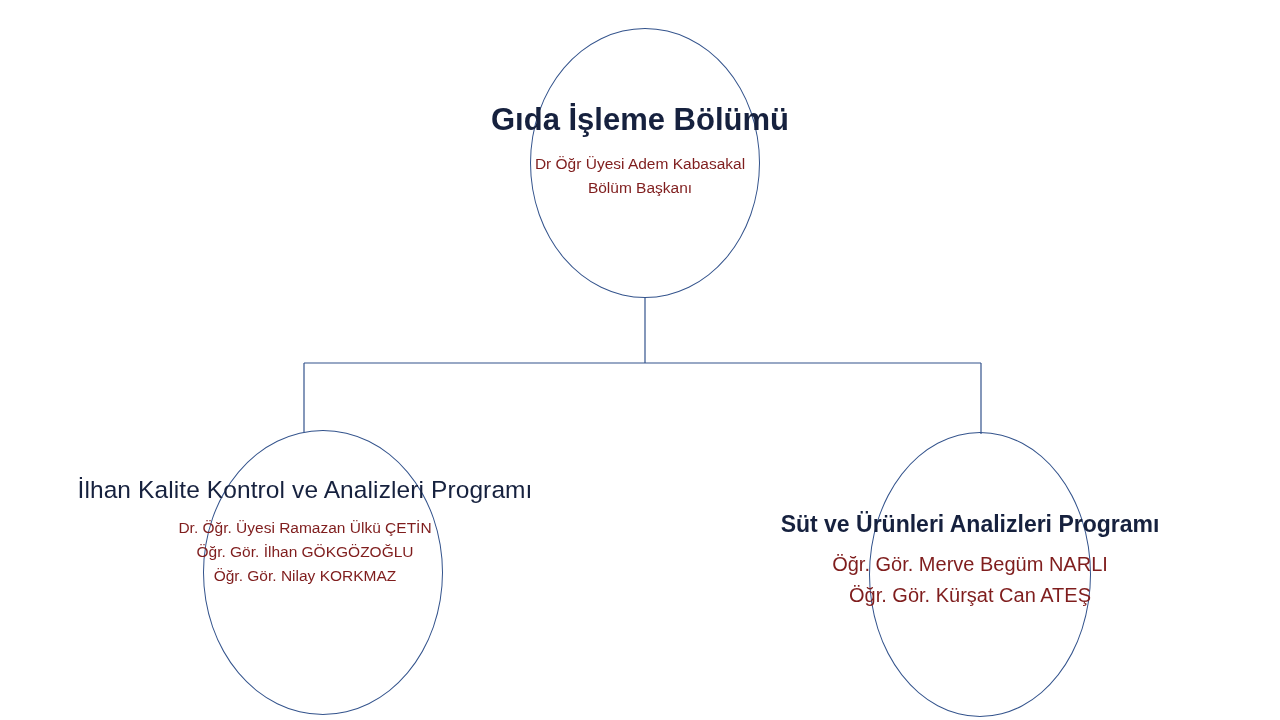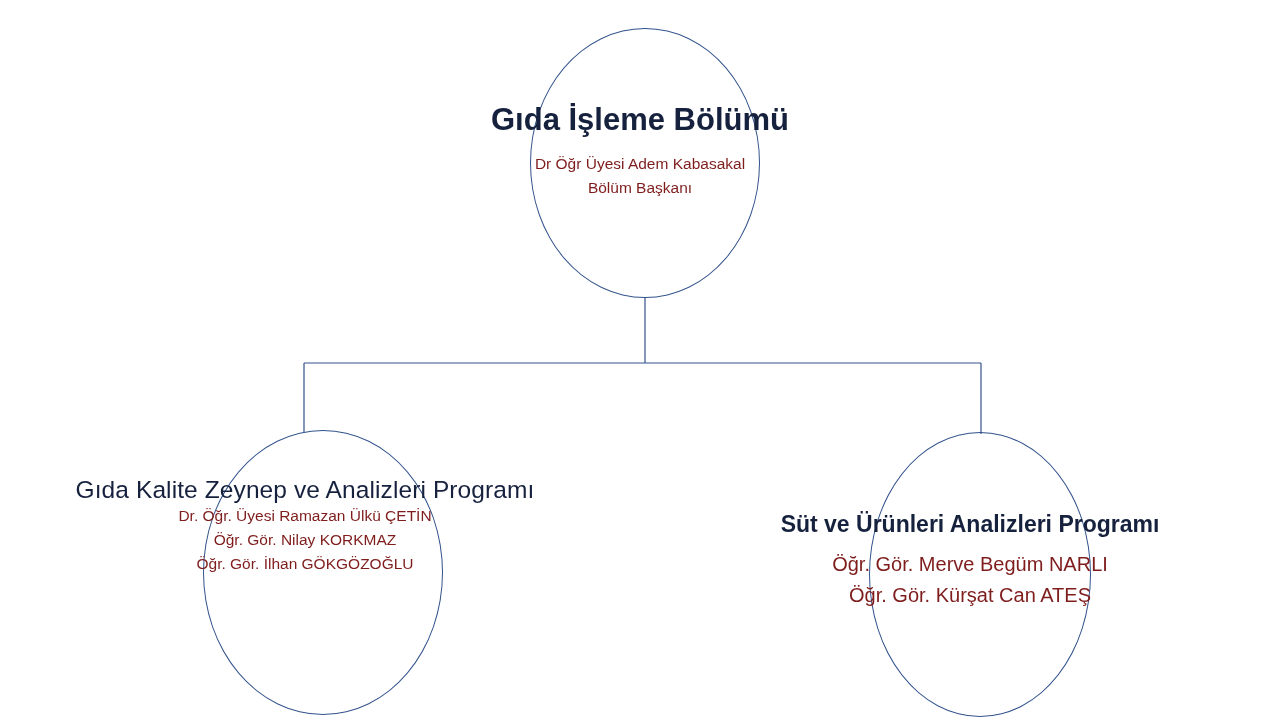--- a/index.html
+++ b/index.html
@@ -90,20 +90,21 @@
     top: 0;
     width: 610px;
   }
   #node-left .node-title {
     font-size: 24.5px;
     margin-top: 476px;
     font-weight: normal;
     letter-spacing: 0.1px;
   }
   #node-left .node-sub-wrap {
+    margin-top: 12px;
     font-size: 15.5px;
     text-align: center;
   }
 
   
   #node-right .node-circle {
     left: 869px;
     top: 432px;
     width: 222px;
     height: 285px;
@@ -142,25 +143,25 @@
       <div class="node-sub-wrap">
         <div class="node-sub">Dr Öğr Üyesi Adem Kabasakal</div>
         <div class="node-sub">Bölüm Başkanı</div>
       </div>
     </div>
   </div>
 
   <div class="node" id="node-left">
     <div class="node-circle"></div>
     <div class="node-text">
-      <div class="node-title">Gıda Kalite Zeynep ve Analizleri Programı</div>
+      <div class="node-title">İlhan Kalite Kontrol ve Analizleri Programı</div>
       <div class="node-sub-wrap">
         <div class="node-sub">Dr. Öğr. Üyesi Ramazan Ülkü ÇETİN</div>
+        <div class="node-sub">Öğr. Gör.    İlhan GÖKGÖZOĞLU</div>
         <div class="node-sub">Öğr. Gör.    Nilay KORKMAZ</div>
-        <div class="node-sub">Öğr. Gör.    İlhan GÖKGÖZOĞLU</div>
       </div>
     </div>
   </div>
 
   <div class="node" id="node-right">
     <div class="node-circle"></div>
     <div class="node-text">
       <div class="node-title">Süt ve Ürünleri Analizleri Programı</div>
       <div class="node-sub-wrap">
         <div class="node-sub">Öğr. Gör. Merve Begüm NARLI</div>

